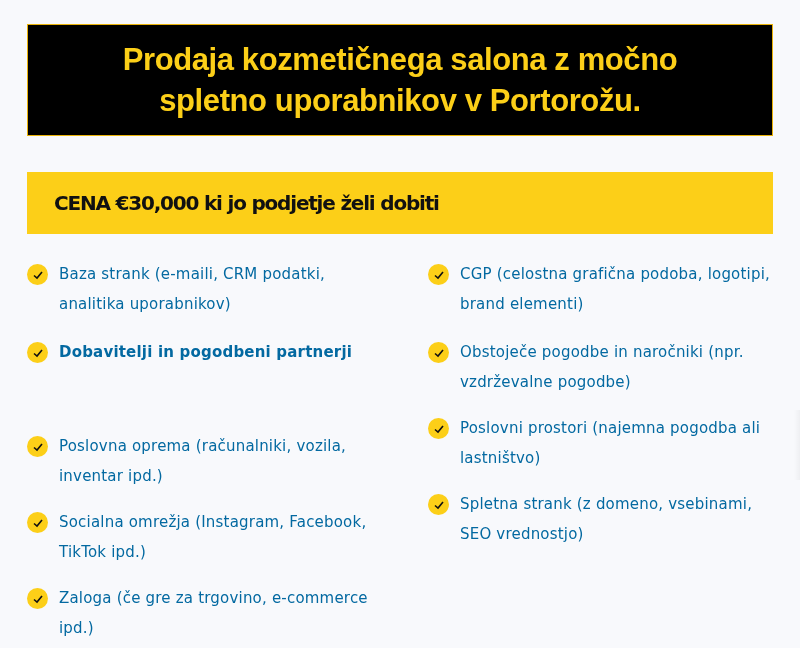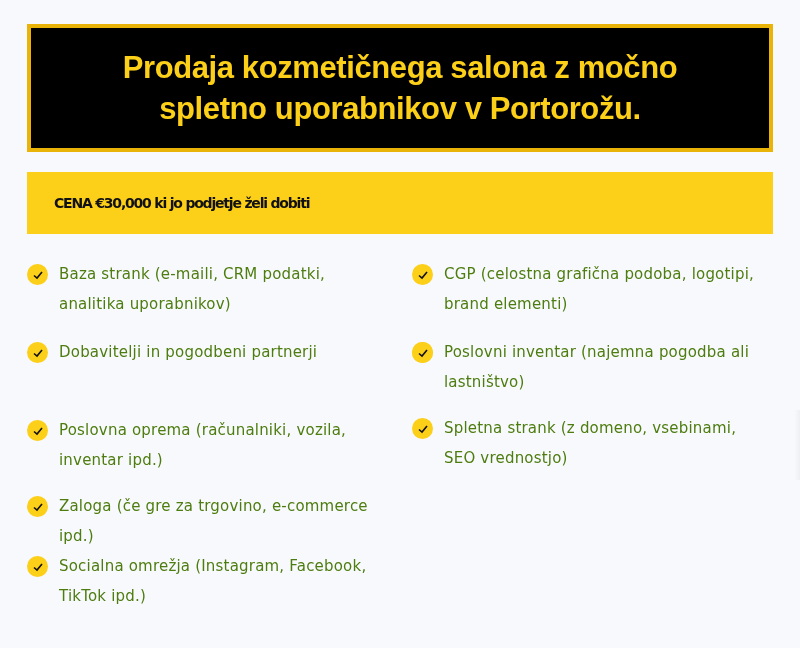--- a/index.html
+++ b/index.html
@@ -5,23 +5,23 @@
     * { box-sizing: border-box; margin: 0; padding: 0; }
     html, body { width: 800px; height: 648px; overflow: hidden; }
     body {
       background: #f8f9fc;
       font-family: "Liberation Sans", sans-serif;
       position: relative;
     }
     .title-box {
       position: absolute;
       left: 27px; top: 24px;
-      width: 746px; height: 128px;
+      width: 746px; height: 112px;
       background: #000000;
-      border: 4px solid #eab308;
+      border: 1px solid #eab308;
       display: flex; align-items: center; justify-content: center;
     }
     .title-box h1 {
       color: #fccf18;
       font-family: "Liberation Sans", sans-serif;
       font-weight: bold;
       font-size: 31px;
       line-height: 41px;
       text-align: center;
       letter-spacing: -0.4px;
@@ -31,38 +31,38 @@
       left: 27px; top: 172px;
       width: 746px; height: 62px;
       background: #fccf18;
       display: flex; align-items: center;
       padding-left: 27px;
     }
     .price-bar h2 {
       color: #111111;
       font-family: "DejaVu Sans", sans-serif;
       font-weight: bold;
-      font-size: 14px;
+      font-size: 20px;
       letter-spacing: -1.2px;
     }
     .list {
       position: absolute;
       top: 259px;
       width: 360px;
       list-style: none;
     }
     .list.left { left: 27px; }
-    .list.right { left: 412px; }
+    .list.right { left: 428px; }
     .item {
       position: relative;
       padding-left: 32px;
       font-family: "DejaVu Sans", sans-serif;
       font-size: 15px;
       line-height: 30px;
-      color: #4d7c0f;
+      color: #0369a1;
       letter-spacing: 0.2px;
     }
     .check {
       position: absolute;
       left: 0; top: 5px;
       width: 21px; height: 21px;
       border-radius: 50%;
       background: #fccf18;
       display: flex; align-items: center; justify-content: center;
     }
@@ -90,77 +90,78 @@
 
 <ul class="list left">
   <li class="item" style="margin-bottom:18px;">
     <span class="check">
         <svg viewBox="0 0 12 12">
           <path d="M2 6.5 L5 9 L10 3" fill="none" stroke="#111" stroke-width="1.6"></path>
         </svg>
       </span>
     <span>Baza strank (e-maili, CRM podatki, analitika uporabnikov)</span>
   </li>
-  <li class="item" style="margin-bottom:48px;">
+  <li class="item" style="margin-bottom:64px;font-weight:bold;">
     <span class="check">
         <svg viewBox="0 0 12 12">
           <path d="M2 6.5 L5 9 L10 3" fill="none" stroke="#111" stroke-width="1.6"></path>
         </svg>
       </span>
     <span>Dobavitelji in pogodbeni partnerji</span>
   </li>
   <li class="item" style="margin-bottom:16px;margin-top:36px;">
     <span class="check">
         <svg viewBox="0 0 12 12">
           <path d="M2 6.5 L5 9 L10 3" fill="none" stroke="#111" stroke-width="1.6"></path>
         </svg>
       </span>
     <span>Poslovna oprema (računalniki, vozila, inventar ipd.)</span>
   </li>
+  <li class="item" style="margin-bottom:16px;">
+    <span class="check">
+        <svg viewBox="0 0 12 12">
+          <path d="M2 6.5 L5 9 L10 3" fill="none" stroke="#111" stroke-width="1.6"></path>
+        </svg>
+      </span>
+    <span>Socialna omrežja (Instagram, Facebook, TikTok ipd.)</span>
+  </li>
   <li class="item">
     <span class="check">
         <svg viewBox="0 0 12 12">
           <path d="M2 6.5 L5 9 L10 3" fill="none" stroke="#111" stroke-width="1.6"></path>
         </svg>
       </span>
     <span>Zaloga (če gre za trgovino, e-commerce ipd.)</span>
-  </li>
-  <li class="item" style="margin-bottom:16px;">
-    <span class="check">
-        <svg viewBox="0 0 12 12">
-          <path d="M2 6.5 L5 9 L10 3" fill="none" stroke="#111" stroke-width="1.6"></path>
-        </svg>
-      </span>
-    <span>Socialna omrežja (Instagram, Facebook, TikTok ipd.)</span>
   </li>
 </ul>
 
 <ul class="list right">
   <li class="item" style="margin-bottom:18px;">
     <span class="check">
         <svg viewBox="0 0 12 12">
           <path d="M2 6.5 L5 9 L10 3" fill="none" stroke="#111" stroke-width="1.6"></path>
         </svg>
       </span>
     <span>CGP (celostna grafična podoba, logotipi, brand elementi)</span>
   </li>
   <li class="item" style="margin-bottom:16px;">
     <span class="check">
         <svg viewBox="0 0 12 12">
           <path d="M2 6.5 L5 9 L10 3" fill="none" stroke="#111" stroke-width="1.6"></path>
         </svg>
       </span>
+    <span>Obstoječe pogodbe in naročniki (npr. vzdrževalne pogodbe)</span>
   </li>
   <li class="item" style="margin-bottom:16px;">
     <span class="check">
         <svg viewBox="0 0 12 12">
           <path d="M2 6.5 L5 9 L10 3" fill="none" stroke="#111" stroke-width="1.6"></path>
         </svg>
       </span>
-    <span>Poslovni inventar (najemna pogodba ali lastništvo)</span>
+    <span>Poslovni prostori (najemna pogodba ali lastništvo)</span>
   </li>
   <li class="item">
     <span class="check">
         <svg viewBox="0 0 12 12">
           <path d="M2 6.5 L5 9 L10 3" fill="none" stroke="#111" stroke-width="1.6"></path>
         </svg>
       </span>
     <span>Spletna strank (z domeno, vsebinami, SEO vrednostjo)</span>
   </li>
 </ul>

